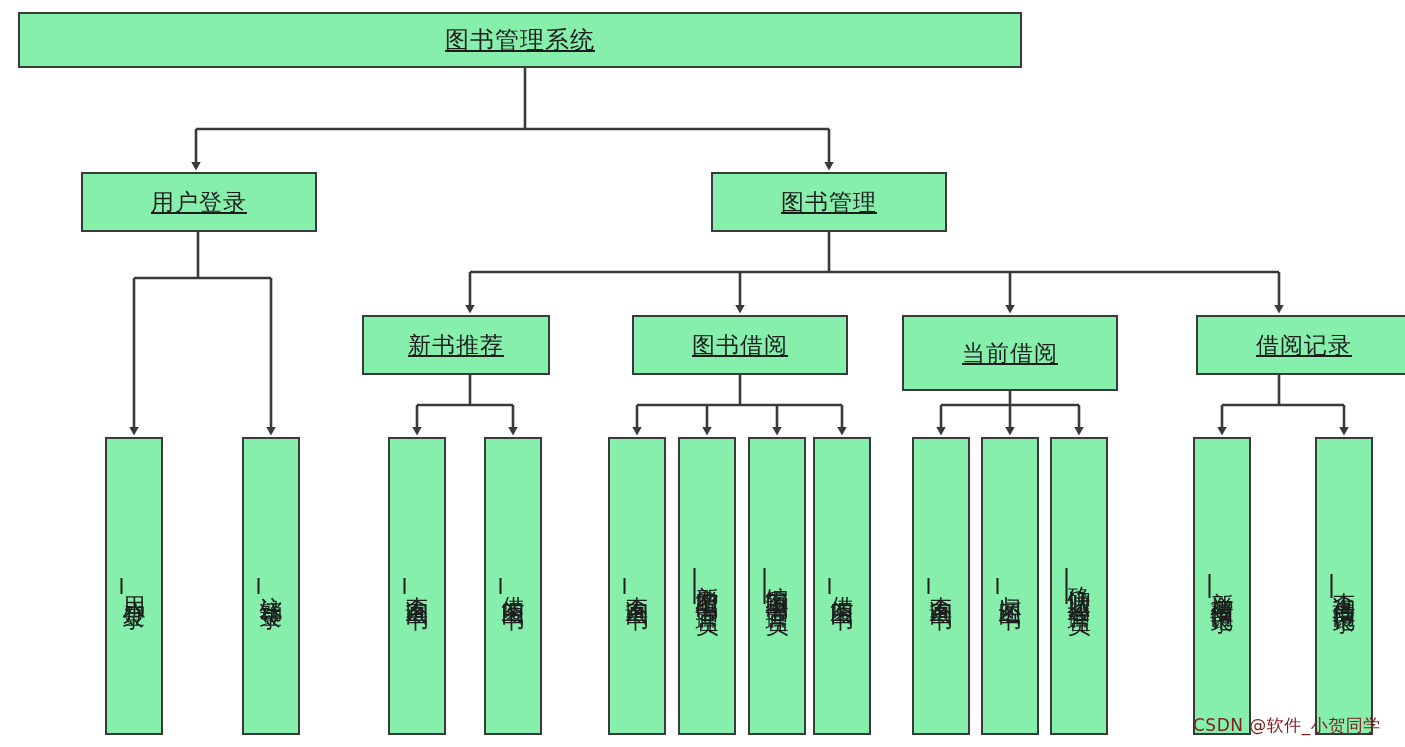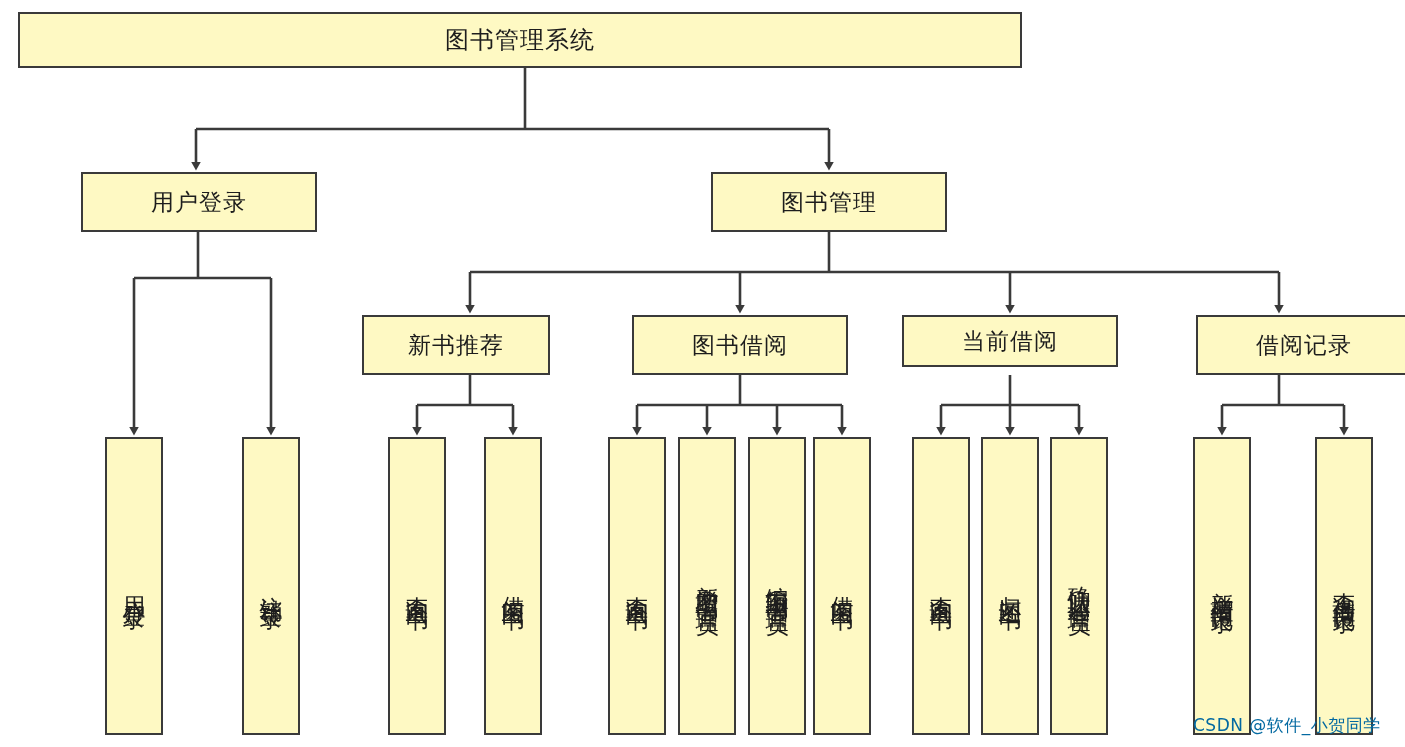--- a/index.html
+++ b/index.html
@@ -22,25 +22,26 @@
     left: 0;
     top: 0;
     width: 1405px;
     height: 747px;
     pointer-events: none;
   }
   .node {
     position: absolute;
     box-sizing: border-box;
     border: 2.5px solid #3a3a3a;
-    background: #fef9c3;
+    background: #86efac;
     display: flex;
     align-items: center;
     justify-content: center;
     color: #1d1d1d;
+    text-decoration: underline;
   }
   .node.horiz {
     font-size: 23px;
     letter-spacing: 1px;
   }
   .node.root {
     font-size: 24px;
   }
   .node.leaf {
     writing-mode: vertical-rl;
@@ -53,21 +54,21 @@
     justify-content: center;
   }
   .node.leaf .label {
     writing-mode: vertical-rl;
     text-orientation: upright;
     white-space: nowrap;
   }
   .watermark {
     position: absolute;
     font-size: 17px;
-    color: #0369a1;
+    color: #7f1d1d;
     letter-spacing: 0.5px;
     white-space: nowrap;
     user-select: none;
   }
 </style>
 </head>
 <body>
 
 <div id="canvas">
 
@@ -131,21 +132,21 @@
   <div class="node horiz" style="left:711px; top:172px; width:236px; height:60px;align-items:center;">
     <span class="label">图书管理</span>
   </div>
 
   <div class="node horiz" style="left:362px; top:315px; width:188px; height:60px;">
     <span class="label">新书推荐</span>
   </div>
   <div class="node horiz" style="left:632px; top:315px; width:216px; height:60px;">
     <span class="label">图书借阅</span>
   </div>
-  <div class="node horiz" style="left:902px; top:315px; width:216px; height:52px;justify-content:center;">
+  <div class="node horiz" style="left:902px; top:315px; width:216px; height:76px;justify-content:center;">
     <span class="label">当前借阅</span>
   </div>
   <div class="node horiz" style="left:1171px; top:315px; width:216px; height:60px;margin-left:25px;">
     <span class="label">借阅记录</span>
   </div>
 
   <div class="node leaf" style="left:105px; top:437px; width:58px; height:298px;">
     <span class="label">用户登录</span>
   </div>
   <div class="node leaf" style="left:242px; top:437px; width:58px; height:298px;">

